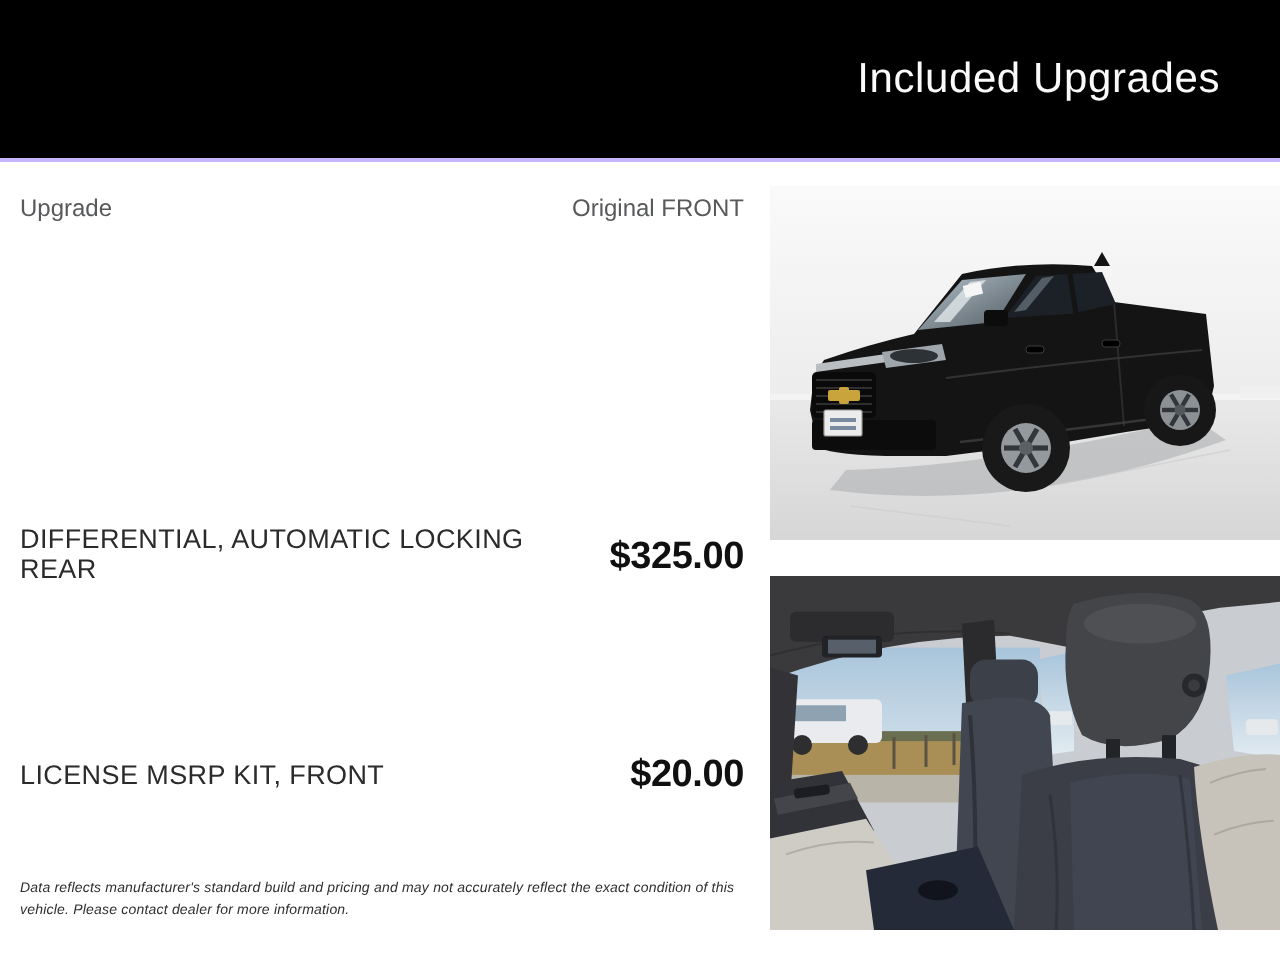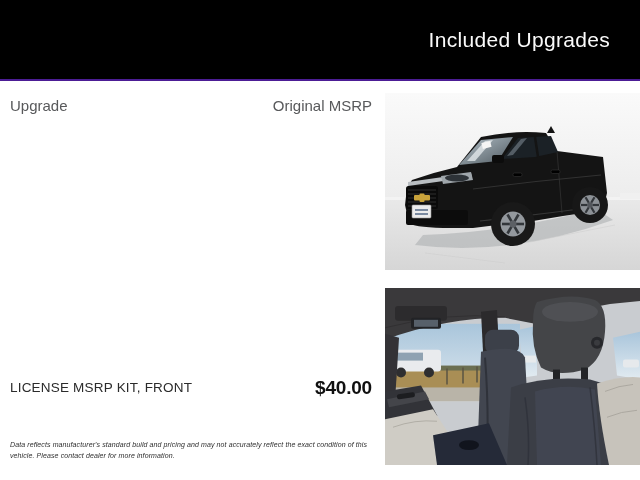--- a/index.html
+++ b/index.html
@@ -6,30 +6,30 @@
   body{
     width:640px;height:480px;background:#ffffff;position:relative;overflow:hidden;
     font-family:"Liberation Sans", sans-serif;
     -webkit-font-smoothing:antialiased;
   }
   .page{position:absolute;left:0;top:0;width:640px;height:480px;}
 
   
   .banner{
     position:absolute;left:0;top:0;width:640px;height:81px;
-    background:#000000;border-bottom:2px solid #4c1d95;box-sizing:border-box;
+    background:#000000;border-bottom:2px solid #c4b5fd;box-sizing:border-box;
   }
   .banner-title{
     position:absolute;right:30px;top:0;height:79px;line-height:79px;
     color:#fafafa;font-size:21px;font-weight:400;letter-spacing:.3px;white-space:nowrap;
   }
 
   
   .col-headers{position:absolute;left:10px;top:97px;width:362px;height:14px;
-    font-size:15px;color:#58595b;}
+    font-size:12px;color:#58595b;}
   .col-upgrade{position:absolute;left:0;top:0;}
   .col-msrp{position:absolute;right:0;top:0;}
 
   
   .u-row{position:absolute;left:10px;width:362px;}
   .u-row .label{
     position:absolute;left:0;max-width:252px;
     font-size:13.5px;line-height:14.5px;letter-spacing:.2px;color:#2b2b2b;
   }
   .u-row .price{
@@ -56,26 +56,30 @@
 <body>
 
 <div class="page">
 
   <div class="banner">
     <div class="banner-title">Included Upgrades</div>
   </div>
 
   <div class="col-headers">
     <span class="col-upgrade">Upgrade</span>
-    <span class="col-msrp">Original MSRP</span>
-  </div>
-
+    <span class="col-msrp">Original FRONT</span>
+  </div>
+
+  <div class="u-row" id="row-1">
+    <span class="label">DIFFERENTIAL, AUTOMATIC LOCKING REAR</span>
+    <span class="price">$325.00</span>
+  </div>
   <div class="u-row" id="row-2">
     <span class="label">LICENSE MSRP KIT, FRONT</span>
-    <span class="price">$40.00</span>
+    <span class="price">$20.00</span>
   </div>
 
   <div class="disclaimer">Data reflects manufacturer's standard build and pricing and may not accurately reflect the exact condition of this vehicle. Please contact dealer for more information.</div>
 
   <div class="photo" id="photo-exterior" aria-label="Black Chevrolet pickup truck, front three-quarter exterior view">
     <svg viewBox="0 0 255 177" preserveAspectRatio="none">
       <defs>
         <linearGradient id="sky1" x1="0" y1="0" x2="0" y2="1">
           <stop offset="0" stop-color="#fafafa"></stop>
             <stop offset="1" stop-color="#ececec"></stop>

